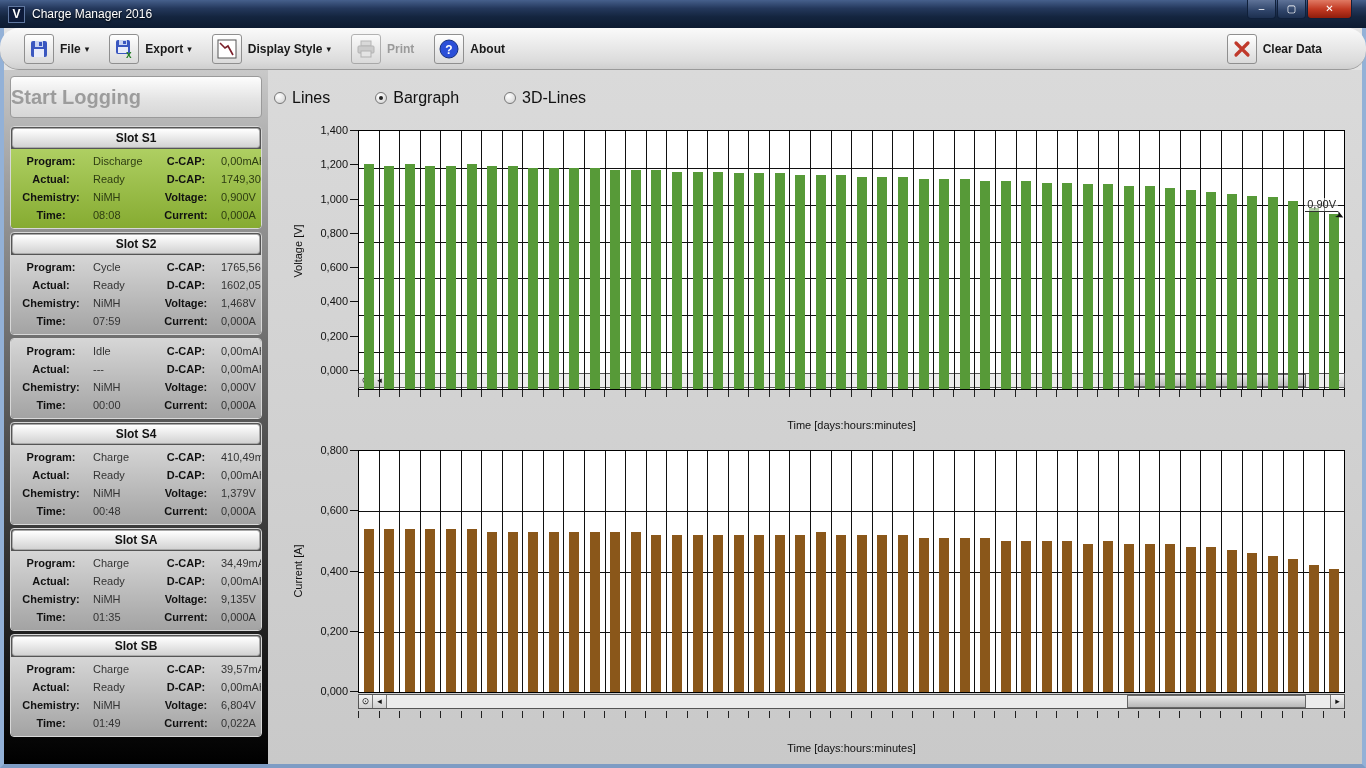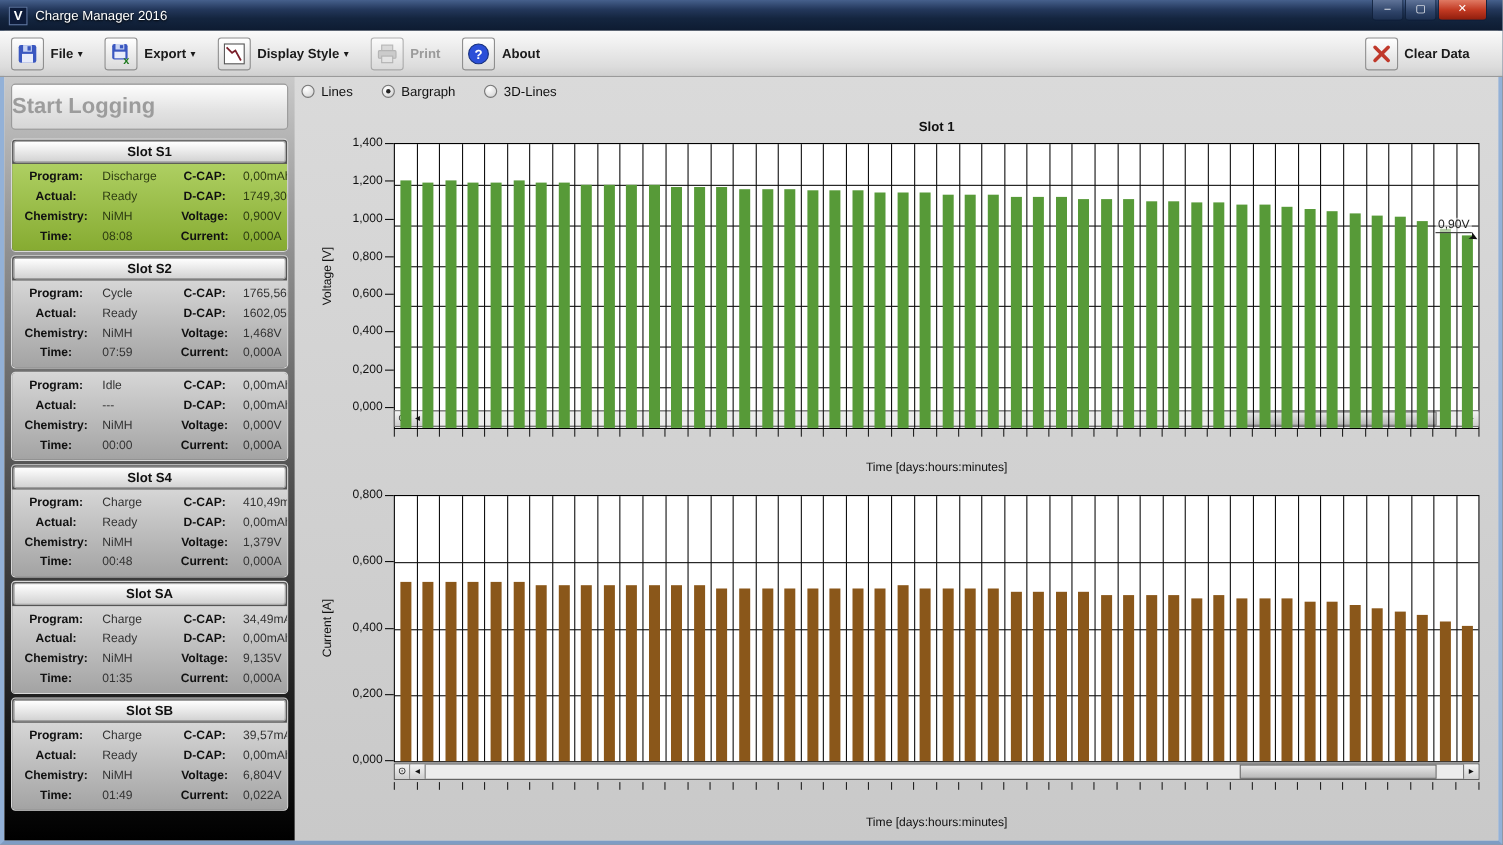--- a/index.html
+++ b/index.html
@@ -19,21 +19,21 @@
   .title-text { color:#fff; font-size:12px; text-shadow:0 1px 2px #000; }
   .win-controls { position:absolute; right:14px; top:0; display:flex; }
   .win-btn { width:29px; height:19px; border:1px solid #10203a; border-top:none;
     border-radius:0 0 4px 4px; background:linear-gradient(180deg,#5f7398,#2e4368 60%,#1d3050);
     color:#fff; font-size:10px; text-align:center; line-height:17px; margin-left:1px; }
   .win-btn.close { width:45px; background:linear-gradient(180deg,#e07a64,#c23a23 50%,#8f1d0c); }
 
   
   .toolbar { position:absolute; left:-4px; top:28px; width:1366px; height:42px;
     background:linear-gradient(180deg,#fafafa,#dcdcdc 80%,#cfcfcf); border-bottom:1px solid #9a9a9a;
-    display:flex; align-items:center; padding:0 10px; }
+    display:flex; align-items:center; padding:0 24px;border-radius:19px; }
   .tb-item { display:flex; align-items:center; margin-right:20px; cursor:default; }
   .tb-iconbox { width:30px; height:30px; border:1px solid #8f8f8f; border-radius:3px;
     background:linear-gradient(180deg,#ffffff,#dadada); display:flex; align-items:center;
     justify-content:center; margin-right:6px; }
   .tb-label { font-size:12px; font-weight:bold; color:#1a1a1a; }
   .tb-caret { font-size:9px; margin-left:4px; color:#1a1a1a; }
   .tb-item.disabled .tb-label { color:#9a9a9a; }
   .tb-item.disabled .tb-iconbox { opacity:.65; }
   .tb-spacer { flex:1; }
   .autoscroll { display:flex; align-items:center; border:1px solid #6b0000; border-radius:2px;
@@ -58,21 +58,21 @@
   .slot.active .slot-body { background:linear-gradient(180deg,#aecf62,#86ab31); }
   .slot-row { display:grid; grid-template-columns:80px 62px 66px 1fr; font-size:11px; line-height:18px; }
   .slot-row .lbl { font-weight:bold; text-align:center; padding-right:4px; color:#111; }
   .slot-row .val { text-align:left; color:#333; }
   .slot.active .slot-row .val { color:#2e3d12; }
 
   
   .main { position:relative; flex:1; height:100%;
     background:linear-gradient(180deg,#dadada,#c9c9c9); }
 
-  .view-modes { position:absolute; left:6px; top:6px; display:flex; font-size:12px; color:#111; }
+  .view-modes { position:absolute; left:6px; top:19px; display:flex; font-size:16px; color:#111;gap:19px; }
   .radio-opt { display:flex; align-items:center; margin-right:26px; }
   .radio-circle { width:12px; height:12px; border-radius:50%; border:1px solid #777;
     background:radial-gradient(circle at 35% 30%, #fff, #cfcfcf); margin-right:6px; position:relative; }
   .radio-circle.checked::after { content:""; position:absolute; left:3px; top:3px; width:4px; height:4px;
     border-radius:50%; background:#222; }
 
   .chart-title { position:absolute; font-size:12px; font-weight:bold; color:#111; text-align:center; width:987px; left:90px; }
   .y-axis-label { position:absolute; font-size:11px; color:#111; transform:translate(-50%,-50%) rotate(-90deg); white-space:nowrap; }
   .x-axis-label { position:absolute; left:90px; width:987px; text-align:center; font-size:11px; color:#111; }
 
@@ -395,21 +395,20 @@
           <span class="radio-opt">
             <span class="radio-circle checked"></span>
             <span>Bargraph</span>
           </span>
           <span class="radio-opt">
             <span class="radio-circle"></span>
             <span>3D-Lines</span>
           </span>
         </div>
 
-      <div class="chart-title" id="chart1-title">Slot 1</div>
       <div class="y-axis-label" id="chart1-ylabel">Voltage [V]</div>
       <div class="plot" id="chart1-plot">
         <div class="tooltip">0,90V</div>
         <div class="cursor-arrow">➤</div>
       <div class="grid-h" style="top: 14.2857%;"></div>
           <div class="grid-h" style="top: 28.5714%;"></div>
           <div class="grid-h" style="top: 42.8571%;"></div>
           <div class="grid-h" style="top: 57.1429%;"></div>
           <div class="grid-h" style="top: 71.4286%;"></div>
           <div class="grid-h" style="top: 85.7143%;"></div>

